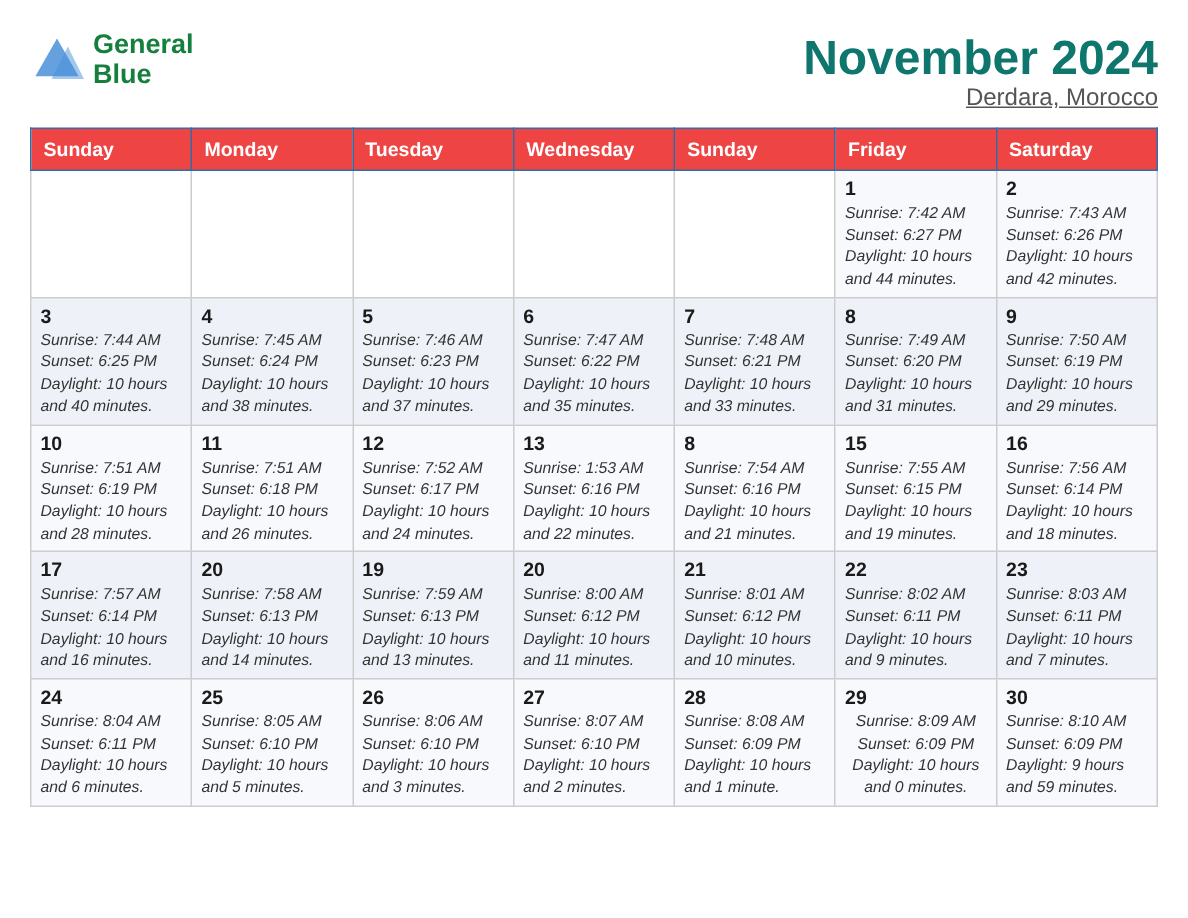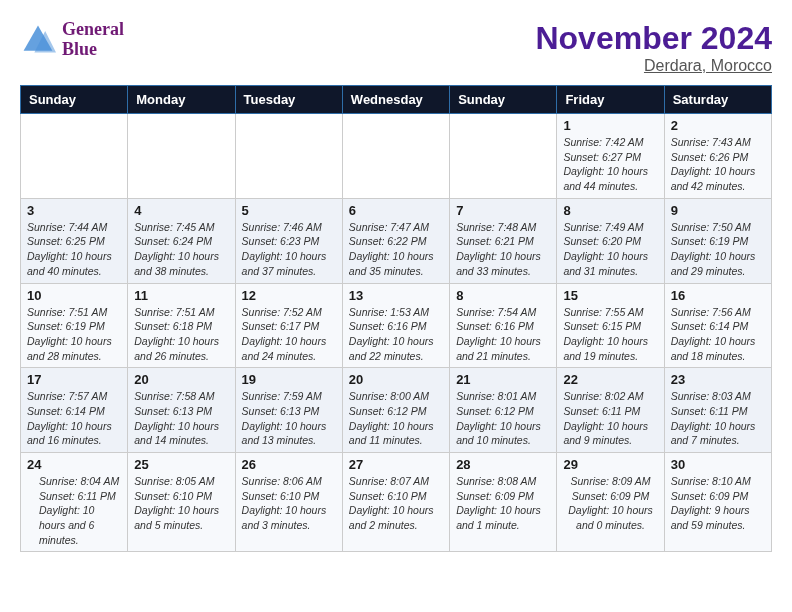--- a/index.html
+++ b/index.html
@@ -21,47 +21,46 @@
       align-items: center;
       gap: 6px;
     }
     .logo-text {
       font-size: 18px;
       font-weight: bold;
       color: #1a1a1a;
       line-height: 1.1;
     }
     .logo-text span {
-      color: #701a75;
-      font-family: Liberation Serif, serif;
+      color: #15803d;
     }
     .logo-icon {
       width: 36px;
       height: 36px;
     }
     .title-section {
       text-align: right;
     }
     .month-title {
       font-size: 32px;
       font-weight: bold;
-      color: #4c1d95;
+      color: #0f766e;
     }
     .location {
       font-size: 16px;
       color: #555;
       text-decoration: underline;
     }
     .calendar {
       width: 100%;
       border-collapse: collapse;
       border: 1px solid #ccc;
     }
     .calendar th {
-      background: #0f172a;
+      background: #ef4444;
       color: #fff;
       font-size: 13px;
       font-weight: bold;
       padding: 6px 8px;
       text-align: left;
       border: 1px solid #2e6da8;
     }
     .calendar td {
       vertical-align: top;
       border: 1px solid #ccc;
@@ -275,21 +274,21 @@
         <td>
           <span class="day-number">23</span>
           <div class="day-info" style="white-space: pre-line;">Sunrise: 8:03 AM
 Sunset: 6:11 PM
 Daylight: 10 hours and 7 minutes.</div>
         </td>
       </tr>
       <tr>
         <td>
           <span class="day-number">24</span>
-          <div class="day-info" style="white-space: pre-line; margin-left: 12px;">Sunrise: 8:04 AM
+          <div class="day-info" style="white-space: pre-line;">Sunrise: 8:04 AM
 Sunset: 6:11 PM
 Daylight: 10 hours and 6 minutes.</div>
         </td>
         <td>
           <span class="day-number">25</span>
           <div class="day-info" style="white-space: pre-line;">Sunrise: 8:05 AM
 Sunset: 6:10 PM
 Daylight: 10 hours and 5 minutes.</div>
         </td>
         <td>

